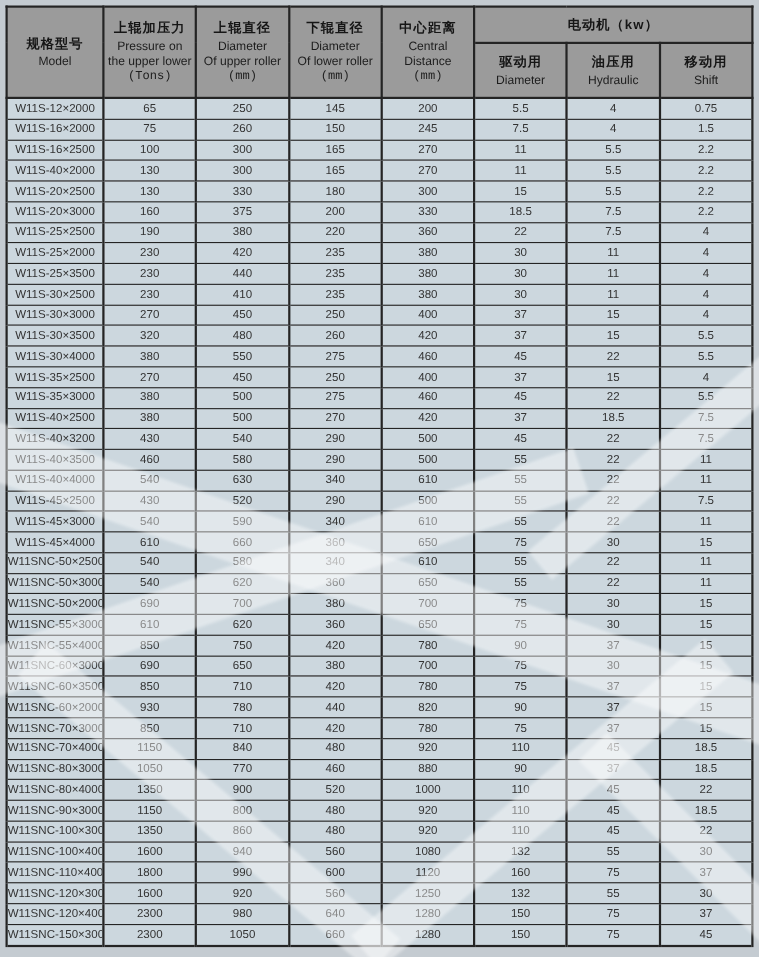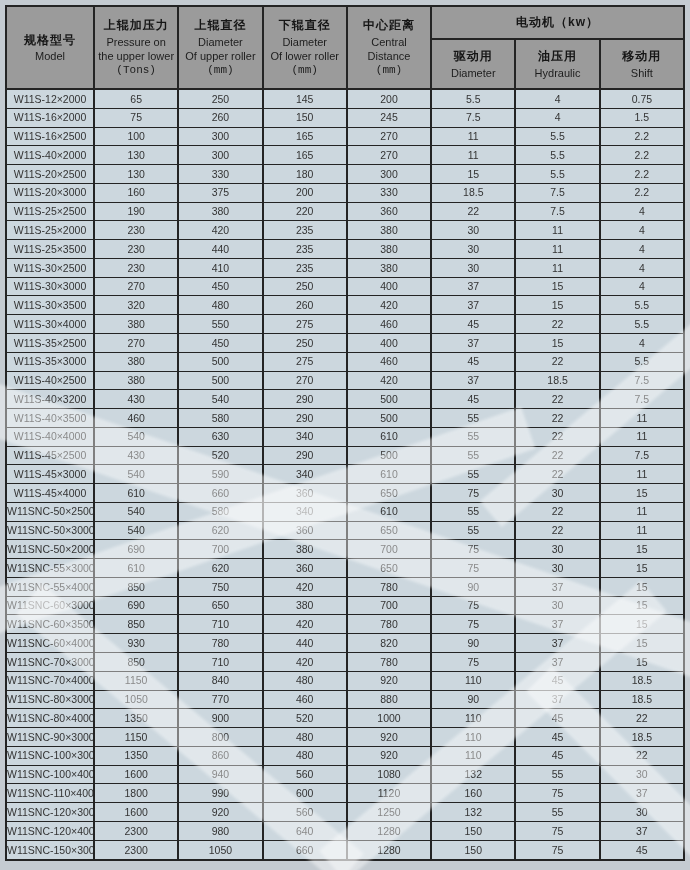--- a/index.html
+++ b/index.html
@@ -408,21 +408,21 @@
             <td>W11SNC-60×3500</td>
             <td>850</td>
             <td>710</td>
             <td>420</td>
             <td>780</td>
             <td>75</td>
             <td>37</td>
             <td>15</td>
           </tr>
           <tr>
-            <td>W11SNC-60×4000</td>
+            <td>W11SNC-60×2000</td>
             <td>930</td>
             <td>780</td>
             <td>440</td>
             <td>820</td>
             <td>90</td>
             <td>37</td>
             <td>15</td>
           </tr>
           <tr>
             <td>W11SNC-70×3000</td>

